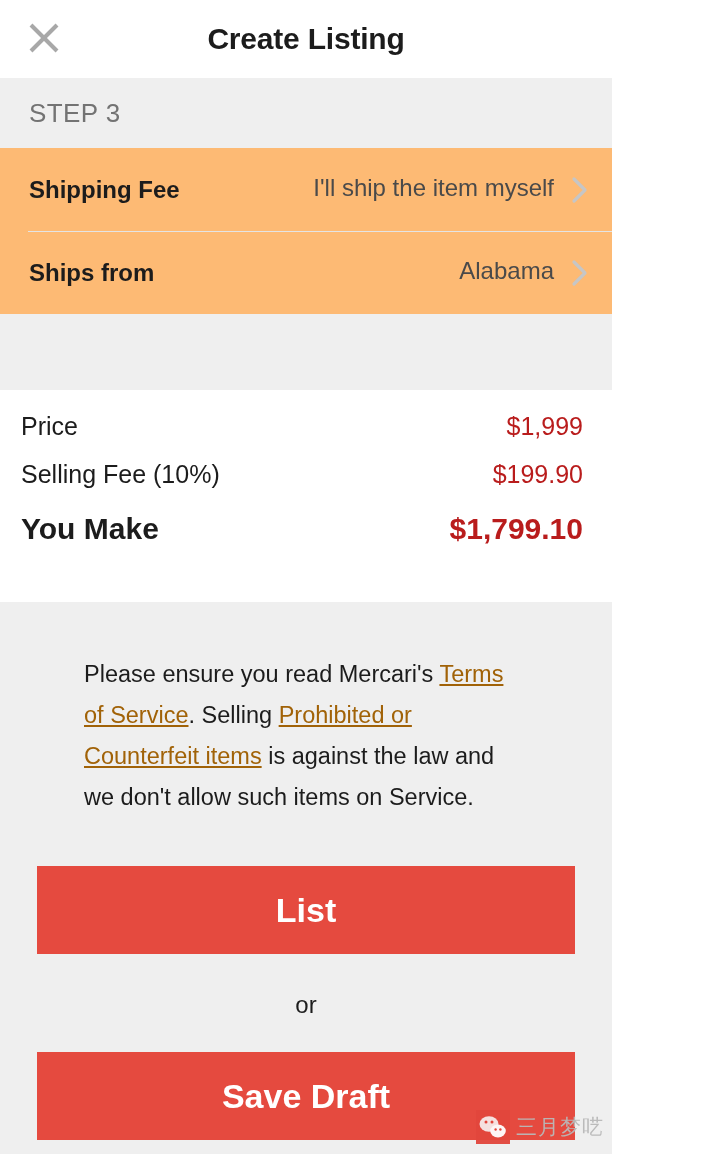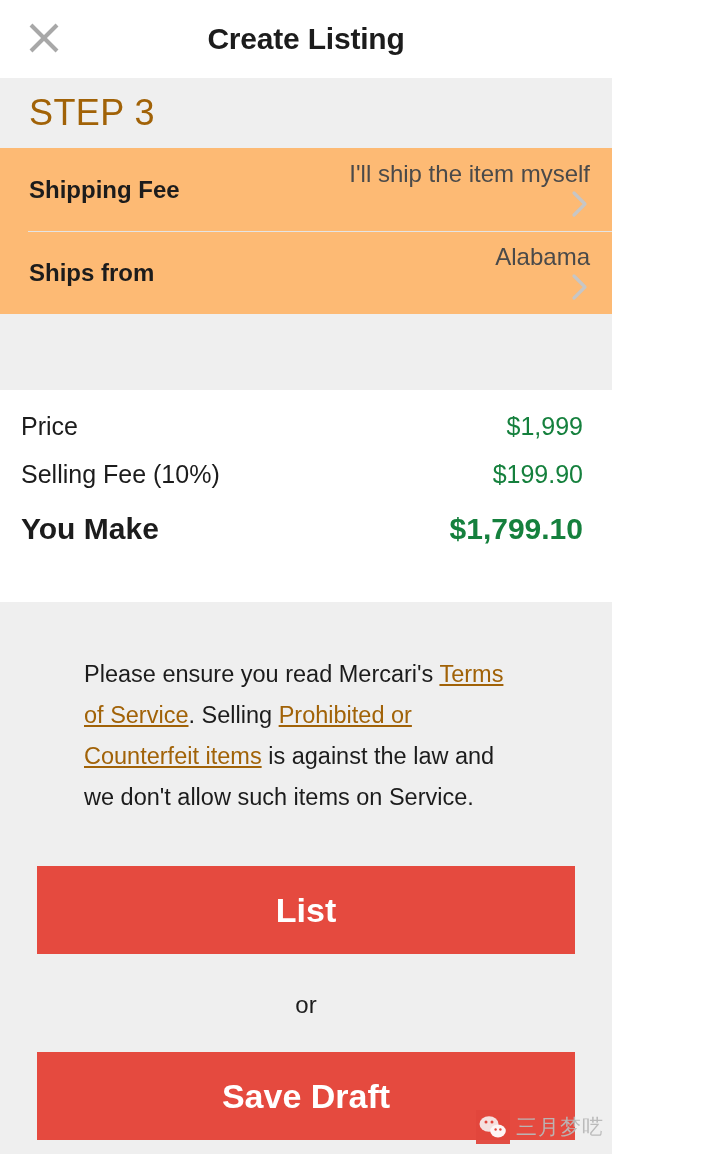--- a/index.html
+++ b/index.html
@@ -51,22 +51,22 @@
   
   .step-banner {
     height: 70px;
     background: #efefef;
     display: flex;
     align-items: center;
     padding-left: 29px;
     box-sizing: border-box;
   }
   .step-banner-label {
-    font-size: 36px;
-    color: #a16207;
+    font-size: 26px;
+    color: #737373;
     letter-spacing: 0.4px;
   }
 
   
   .rows-section {
     background: #ffffff;
   }
   .opt-row {
     position: relative;
     height: 83px;
@@ -87,22 +87,21 @@
     background: #e4e4e4;
   }
   .opt-label {
     font-size: 24px;
     font-weight: bold;
     color: #1c1c1c;
   }
   .opt-right {
     margin-left: auto;
     display: flex;
-    align-items: flex-end;
-    flex-direction: column;
+    align-items: flex-start;
   }
   .opt-value {
     font-size: 24px;
     color: #4a4a4a;
   }
   .chevron {
     margin-left: 16px;
     display: flex;
     align-items: center;
     width: 20px;
@@ -125,21 +124,21 @@
     align-items: baseline;
     justify-content: space-between;
     height: 48px;
   }
   .price-row .pr-label {
     font-size: 25px;
     color: #1c1c1c;
   }
   .price-row .pr-value {
     font-size: 25px;
-    color: #15803d;
+    color: #b91c1c;
   }
   .price-row.total {
     height: 58px;
     margin-top: 4px;
   }
   .price-row.total .pr-label,
   .price-row.total .pr-value {
     font-weight: bold;
     font-size: 30px;
   }

